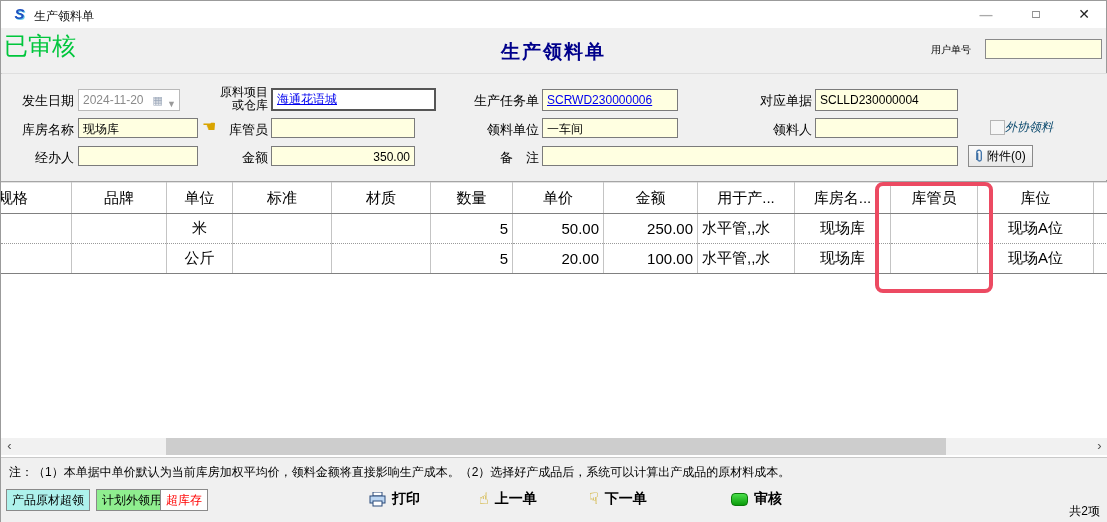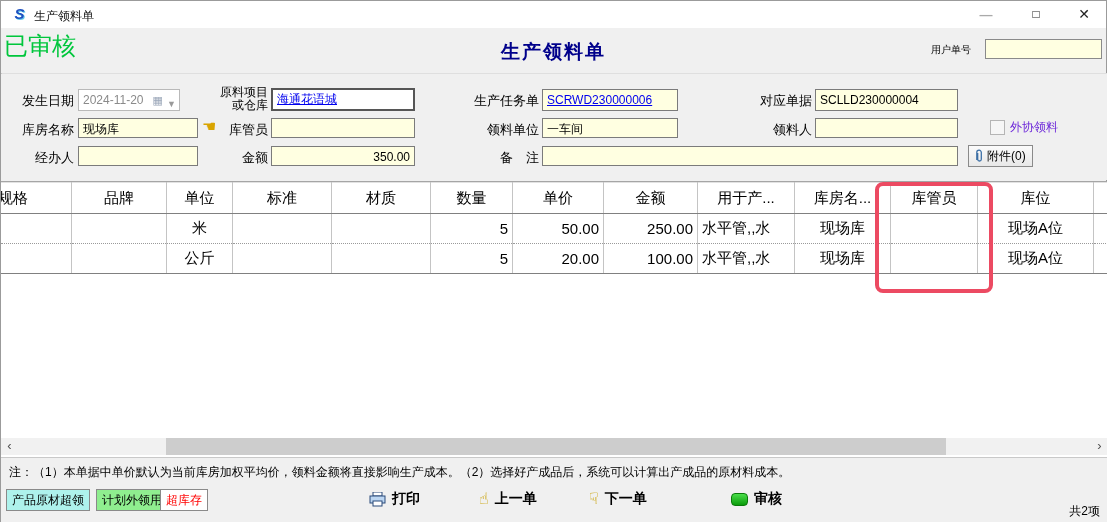--- a/index.html
+++ b/index.html
@@ -35,21 +35,21 @@
   .flabel2{position:absolute;font-size:12px;line-height:13px;text-align:right;white-space:nowrap;}
   .ffield{position:absolute;background:#ffffe1;border:1px solid #7b7b7b;font-size:12px;line-height:20px;
     padding:0 4px;box-sizing:border-box;white-space:nowrap;overflow:hidden;}
   .ffield.white{background:#ffffff;border:2px solid #565656;line-height:18px;}
   .ffield.disabled{background:#ffffff;border:1px solid #b9b9b9;color:#8a8a8a;}
   .ffield.link{color:#0000ee;text-decoration:underline;}
   .ffield.num{text-align:right;}
   .cal-icon{position:absolute;right:16px;top:3px;font-size:11px;color:#9aa6b8;line-height:14px;}
   .dd-arrow{position:absolute;right:3px;top:4px;font-size:9px;color:#9a9a9a;}
   .hand-icon{position:absolute;font-size:16px;color:#d9a400;line-height:18px;}
-  .chk{position:absolute;display:flex;align-items:center;gap:5px;color:#6d28d9;font-size:12px;}
+  .chk{position:absolute;display:flex;align-items:center;color:#0c4a6e;font-size:12px;font-style:italic;}
   .chk .box{width:13px;height:13px;border:1px solid #b5b5b5;background:#f6f6f6;}
   .attach-btn{position:absolute;height:22px;background:linear-gradient(#fbfbfb,#e8e8e8);border:1px solid #8a8a8a;
     font-size:12px;display:flex;align-items:center;gap:3px;padding:0 6px;box-sizing:border-box;}
 
   
   .tablewrap{position:absolute;left:0;top:180px;width:1107px;height:276px;background:#ffffff;
     border-top:1px solid #a5a5a5;overflow:hidden;}
   table.items{border-collapse:collapse;table-layout:fixed;width:1107px;font-size:15px;}
   table.items th{font-weight:normal;height:30px;border-bottom:1px solid #808080;border-right:1px solid #c4c4c4;
     border-top:1px solid #e2e2e2;background:#ffffff;padding:0 4px;white-space:nowrap;overflow:hidden;text-align:center;}
@@ -106,21 +106,21 @@
 
   <div class="formpanel">
 
     <span class="flabel" style="left:6px;top:18px;width:66px;">发生日期</span>
     <div class="ffield disabled" style="left:76px;top:15px;width:102px;height:22px;">
       <span>2024-11-20</span>
       <span class="cal-icon">▦</span>
       <span class="dd-arrow">▼</span>
     </div>
     <span class="flabel2" style="left:214px;top:12px;width:52px;"><span>原料项目</span><br><span>或仓库</span></span>
-    <div class="ffield white link" style="left:269px;top:14px;width:144px;height:23px;">海通花语城</div>
+    <div class="ffield white link" style="left:269px;top:14px;width:165px;height:23px;">海通花语城</div>
     <span class="flabel" style="left:465px;top:18px;width:72px;">生产任务单</span>
     <div class="ffield link" style="left:540px;top:15px;width:136px;height:22px;">SCRWD230000006</div>
     <span class="flabel" style="left:748px;top:18px;width:62px;">对应单据</span>
     <div class="ffield" style="left:813px;top:15px;width:143px;height:22px;">SCLLD230000004</div>
 
     <span class="flabel" style="left:6px;top:47px;width:66px;">库房名称</span>
     <div class="ffield" style="left:76px;top:44px;width:120px;height:20px;">现场库</div>
     <span class="hand-icon" style="left:200px;top:44px;">☚</span>
     <span class="flabel" style="left:214px;top:47px;width:52px;">库管员</span>
     <div class="ffield" style="left:269px;top:44px;width:144px;height:20px;"></div>

